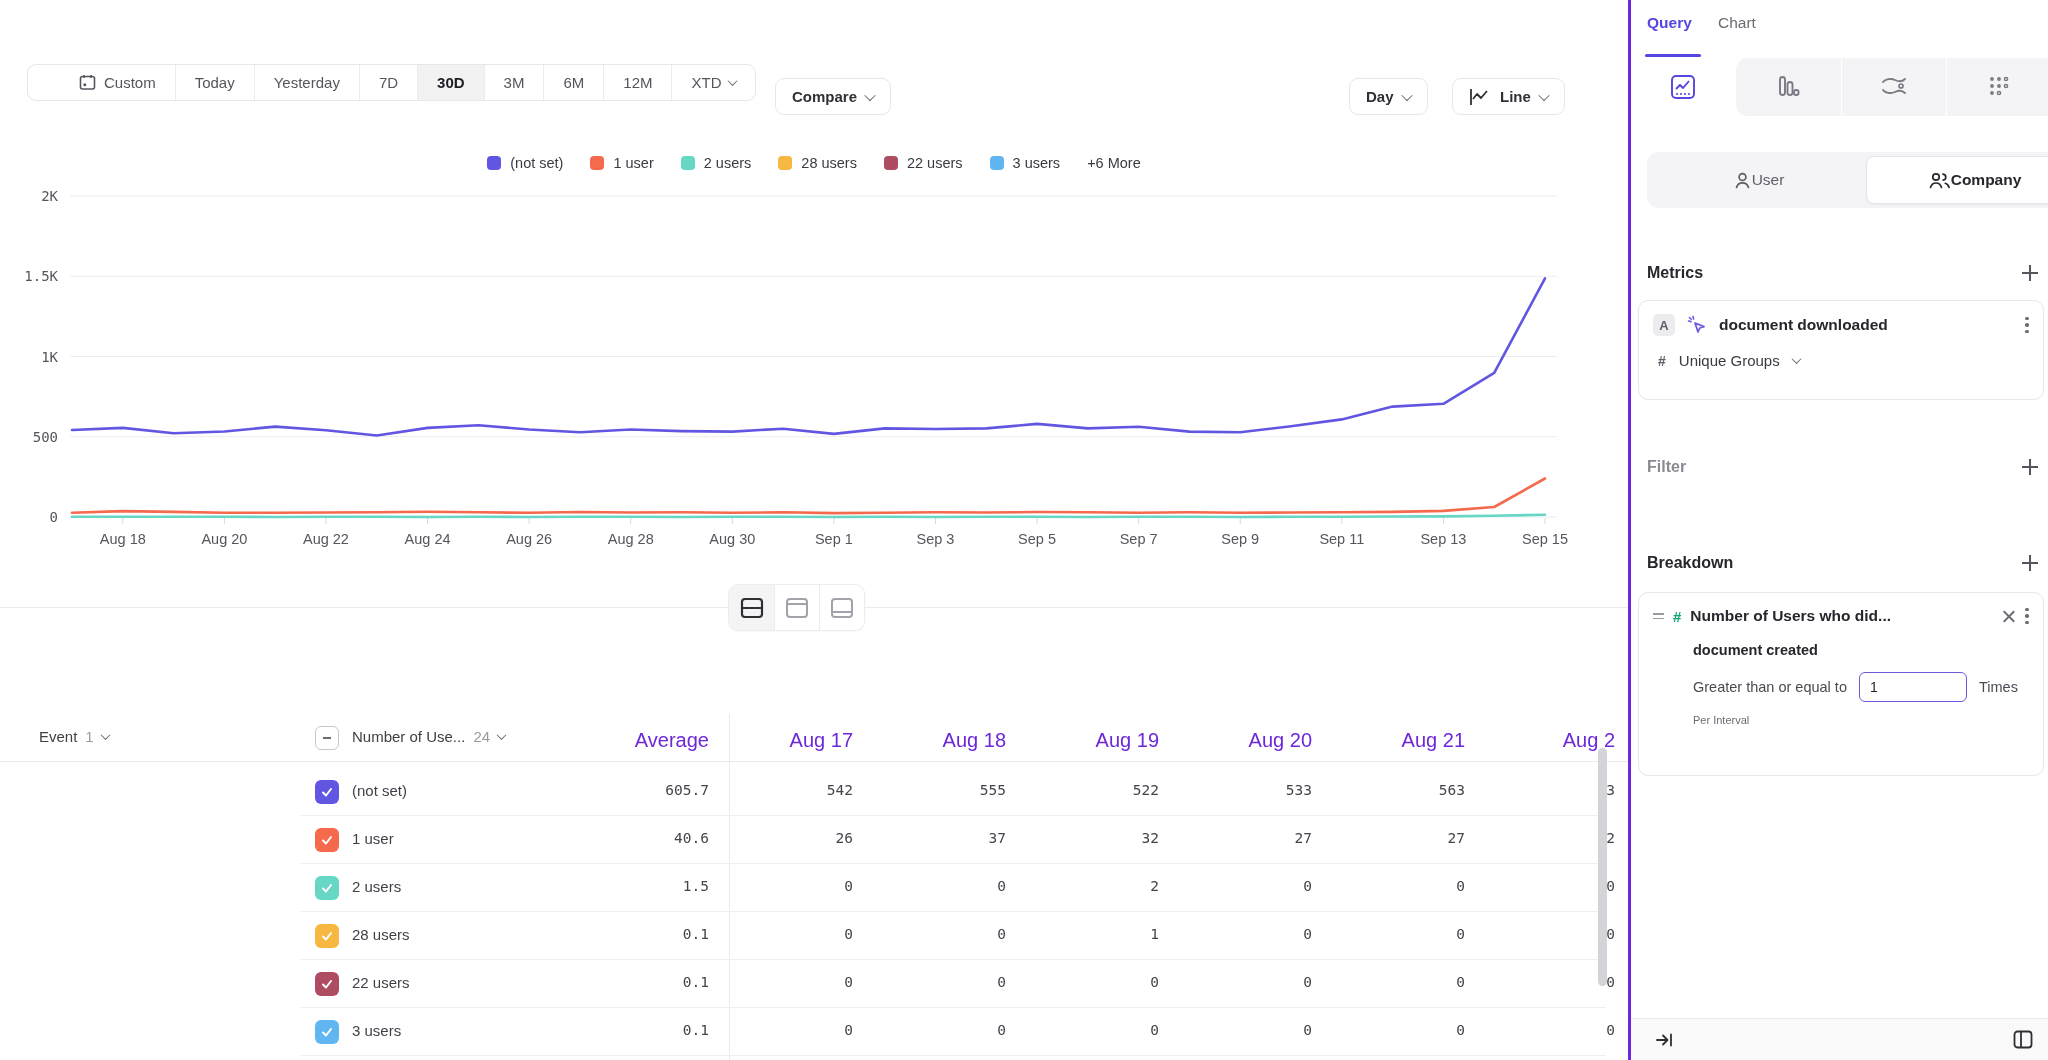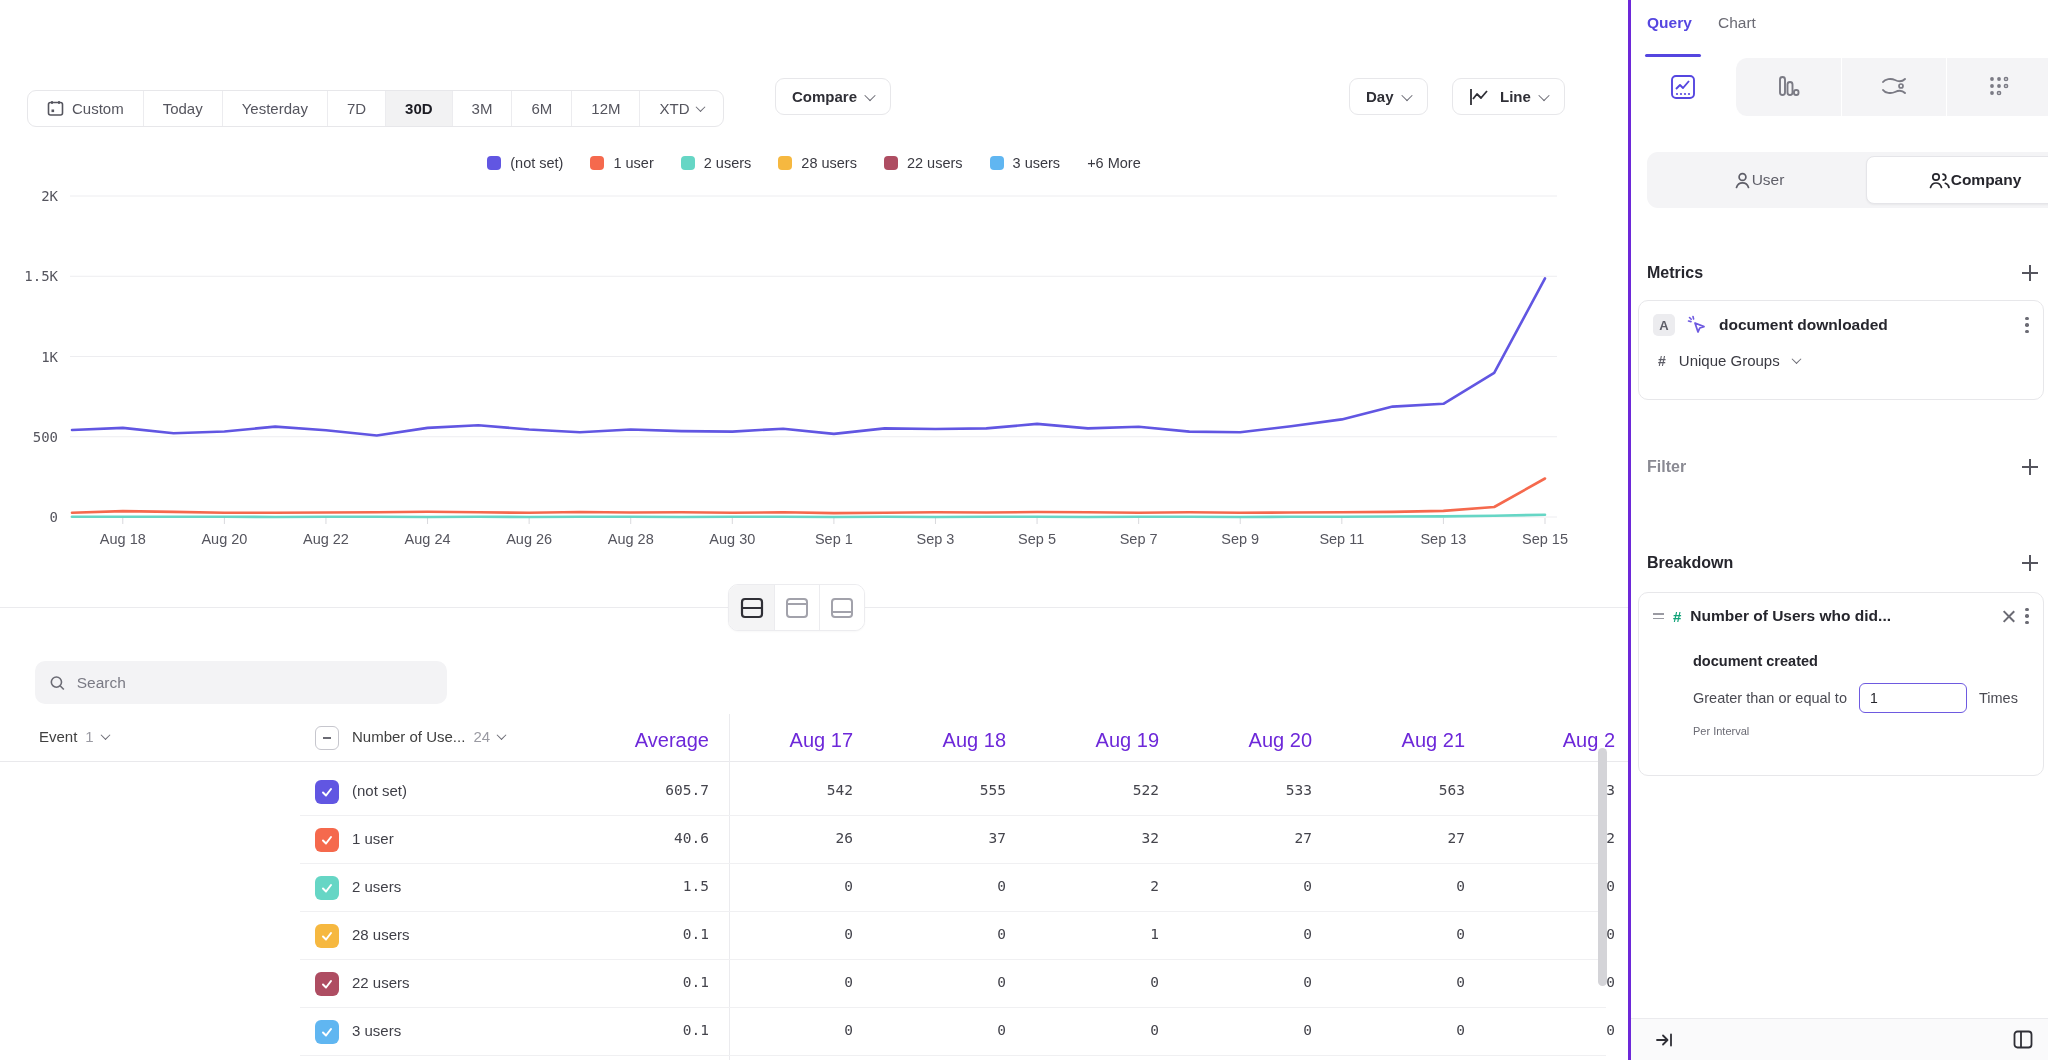--- a/index.html
+++ b/index.html
@@ -2,21 +2,21 @@
 <html><head>
 <meta charset="utf-8">
 <style>
   * { margin:0; padding:0; box-sizing:border-box; }
   html,body { width:2048px; height:1060px; background:#fff; font-family:"Liberation Sans",sans-serif; color:#2f2f36; overflow:hidden; }
   .abs { position:absolute; }
   #main { position:absolute; left:0; top:0; width:1628px; height:1060px; overflow:hidden; }
   #panel { position:absolute; left:1628px; top:0; width:420px; height:1060px; border-left:3px solid #6d28d9; }
 
   
-  #date-seg { left:27px; top:90px; height:37px; display:flex; align-items:stretch; border:1px solid #e7e7ea; border-radius:9px; overflow:hidden; background:#fff; }
+  #date-seg { left:27px; top:64px; height:37px; display:flex; align-items:stretch; border:1px solid #e7e7ea; border-radius:9px; overflow:hidden; background:#fff;padding-left:32px; }
   .seg-item { display:flex; align-items:center; gap:8px; padding:0 19px; font-size:15px; color:#55555e; border-left:1px solid #ececef; cursor:pointer; white-space:nowrap; }
   .seg-item:first-child { border-left:none; }
   .seg-item.selected { background:#f2f2f3; color:#1c1c23; font-weight:bold; }
   .btn { display:flex; align-items:center; gap:9px; height:37px; padding:0 16px; border:1px solid #e7e7ea; border-radius:9px; background:#fff; font-size:15px; color:#2f2f36; font-weight:bold; cursor:pointer; white-space:nowrap; }
   .chev { width:8px; height:8px; border-right:1.7px solid #6b6b74; border-bottom:1.7px solid #6b6b74; transform:rotate(45deg) translate(-1px,-1px); display:inline-block; flex:none; }
   .chev.sm { width:7px; height:7px; }
 
   
   #legend { left:0; top:155px; width:1628px; display:flex; justify-content:center; align-items:center; gap:27px; }
   .lg-item { display:flex; align-items:center; gap:9px; font-size:14.5px; color:#3a3a42; }
@@ -233,27 +233,20 @@
         </svg>
     </div>
     <div class="lt-cell">
       <svg width="24" height="22" viewBox="0 0 24 22">
           <rect x="2" y="2" width="20" height="18" rx="3" fill="none" stroke="#a2a2ab" stroke-width="2"></rect>
           <line x1="2" y1="15" x2="22" y2="15" stroke="#a2a2ab" stroke-width="2"></line>
         </svg>
     </div>
   </div>
 
-  <div id="search-box" class="abs">
-    <svg width="18" height="18" viewBox="0 0 18 18">
-        <circle cx="8" cy="8" r="5.5" fill="none" stroke="#6b6b74" stroke-width="1.7"></circle>
-        <line x1="12.2" y1="12.2" x2="16" y2="16" stroke="#6b6b74" stroke-width="1.7"></line>
-      </svg>
-    <input type="text" placeholder="Search" style="">
-  </div>
 
   <div id="tbl-header" class="abs">
     <div class="abs" style="left:39px; top:14px; display:flex; align-items:center; gap:8px;">
       <span class="hdr-txt">Event</span>
       <span class="hdr-txt hdr-cnt">1</span>
       <span class="chev sm"></span>
     </div>
     <div class="cbox indet" style="top:12px;">
       <svg width="12" height="12" viewBox="0 0 12 12">
           <line x1="2" y1="6" x2="10" y2="6" stroke="#6b6b74" stroke-width="2"></line>
@@ -488,21 +481,21 @@
         </div>
       <span class="hash-green">#</span>
       <span class="metric-title">Number of Users who did...</span>
       <div class="xclose" style="margin-left:auto;"></div>
       <div class="kebab">
           <i></i>
           <i></i>
           <i></i>
         </div>
     </div>
-    <div style="margin-top:28px; padding-left:40px; font-size:14.5px; font-weight:bold; color:#26262d;">document created</div>
+    <div style="margin-top:17px; padding-left:40px; font-size:14.5px; font-weight:bold; color:#26262d;">document created</div>
     <div style="margin-top:14px; padding-left:40px; display:flex; align-items:center; gap:12px;">
       <span style="font-size:14.5px; color:#4a4a52;">Greater than or equal to</span>
       <input id="bd-input" type="text" value="1" style="">
       <span style="font-size:14.5px; color:#4a4a52;">Times</span>
     </div>
     <div style="margin-top:12px; padding-left:40px; font-size:11px; color:#6b6b74;">Per Interval</div>
   </div>
 
   <div id="panel-footer" class="abs">
     <svg class="abs" style="left:24px; top:12px;" width="19" height="18" viewBox="0 0 19 18">

